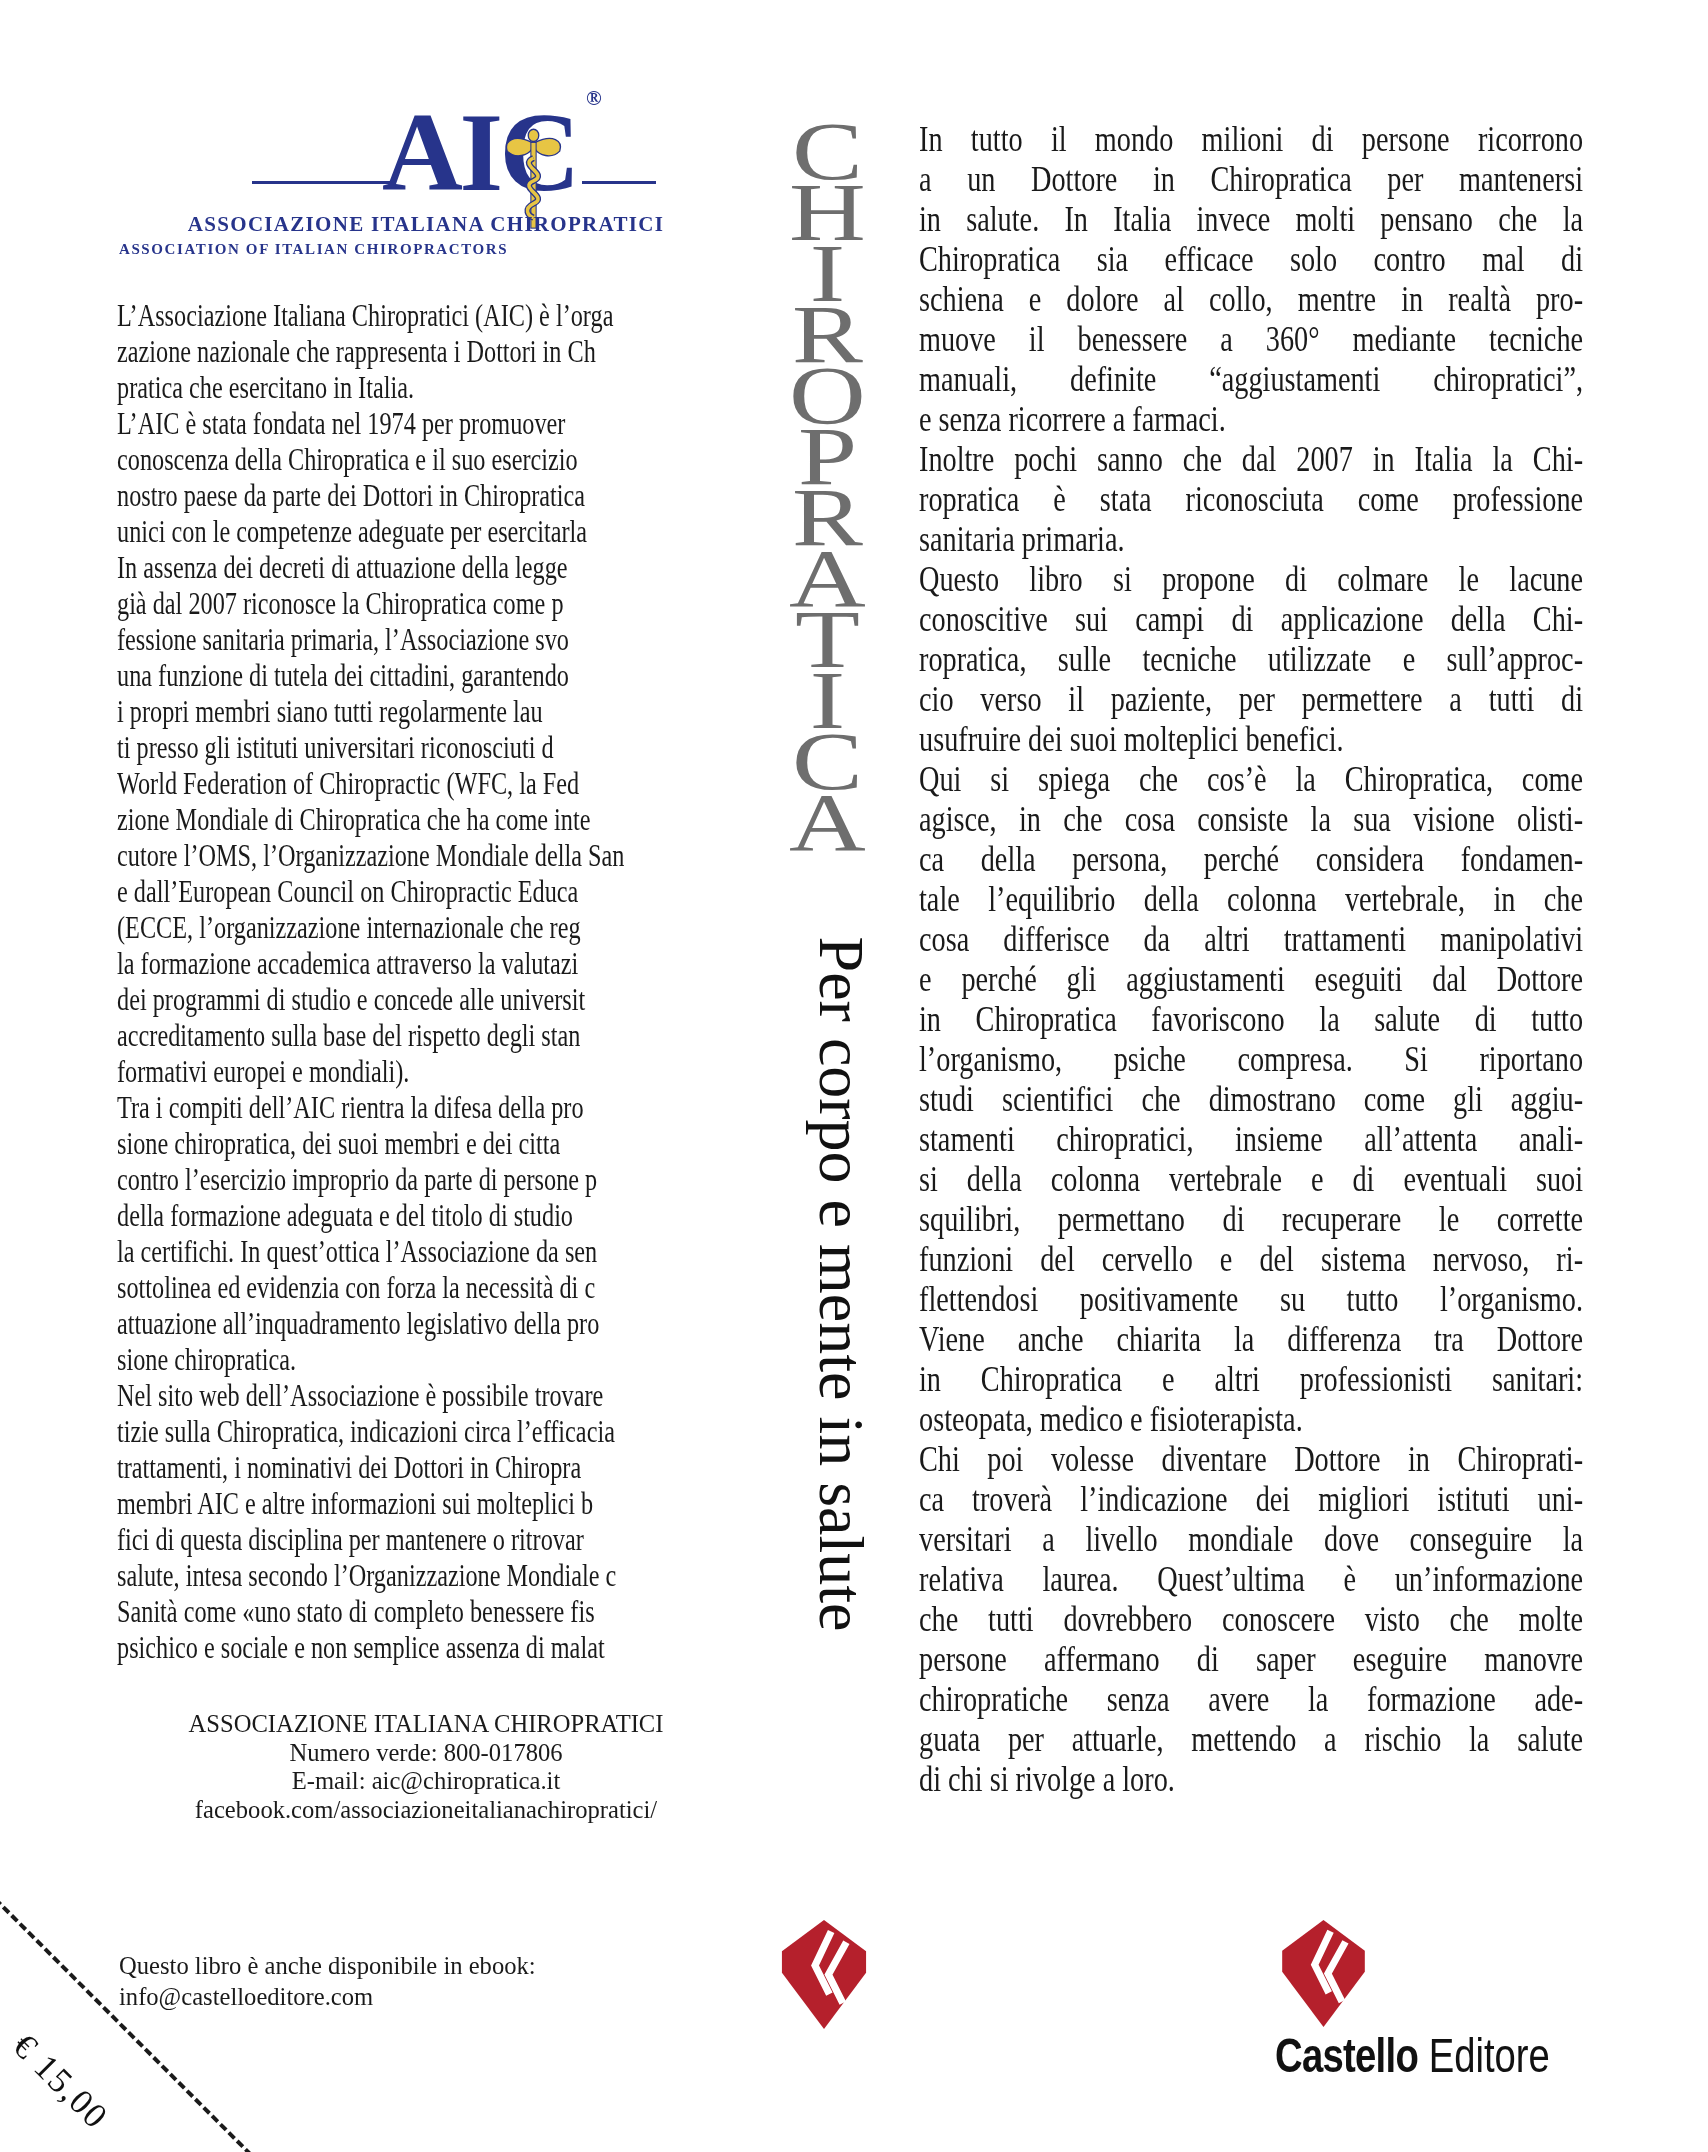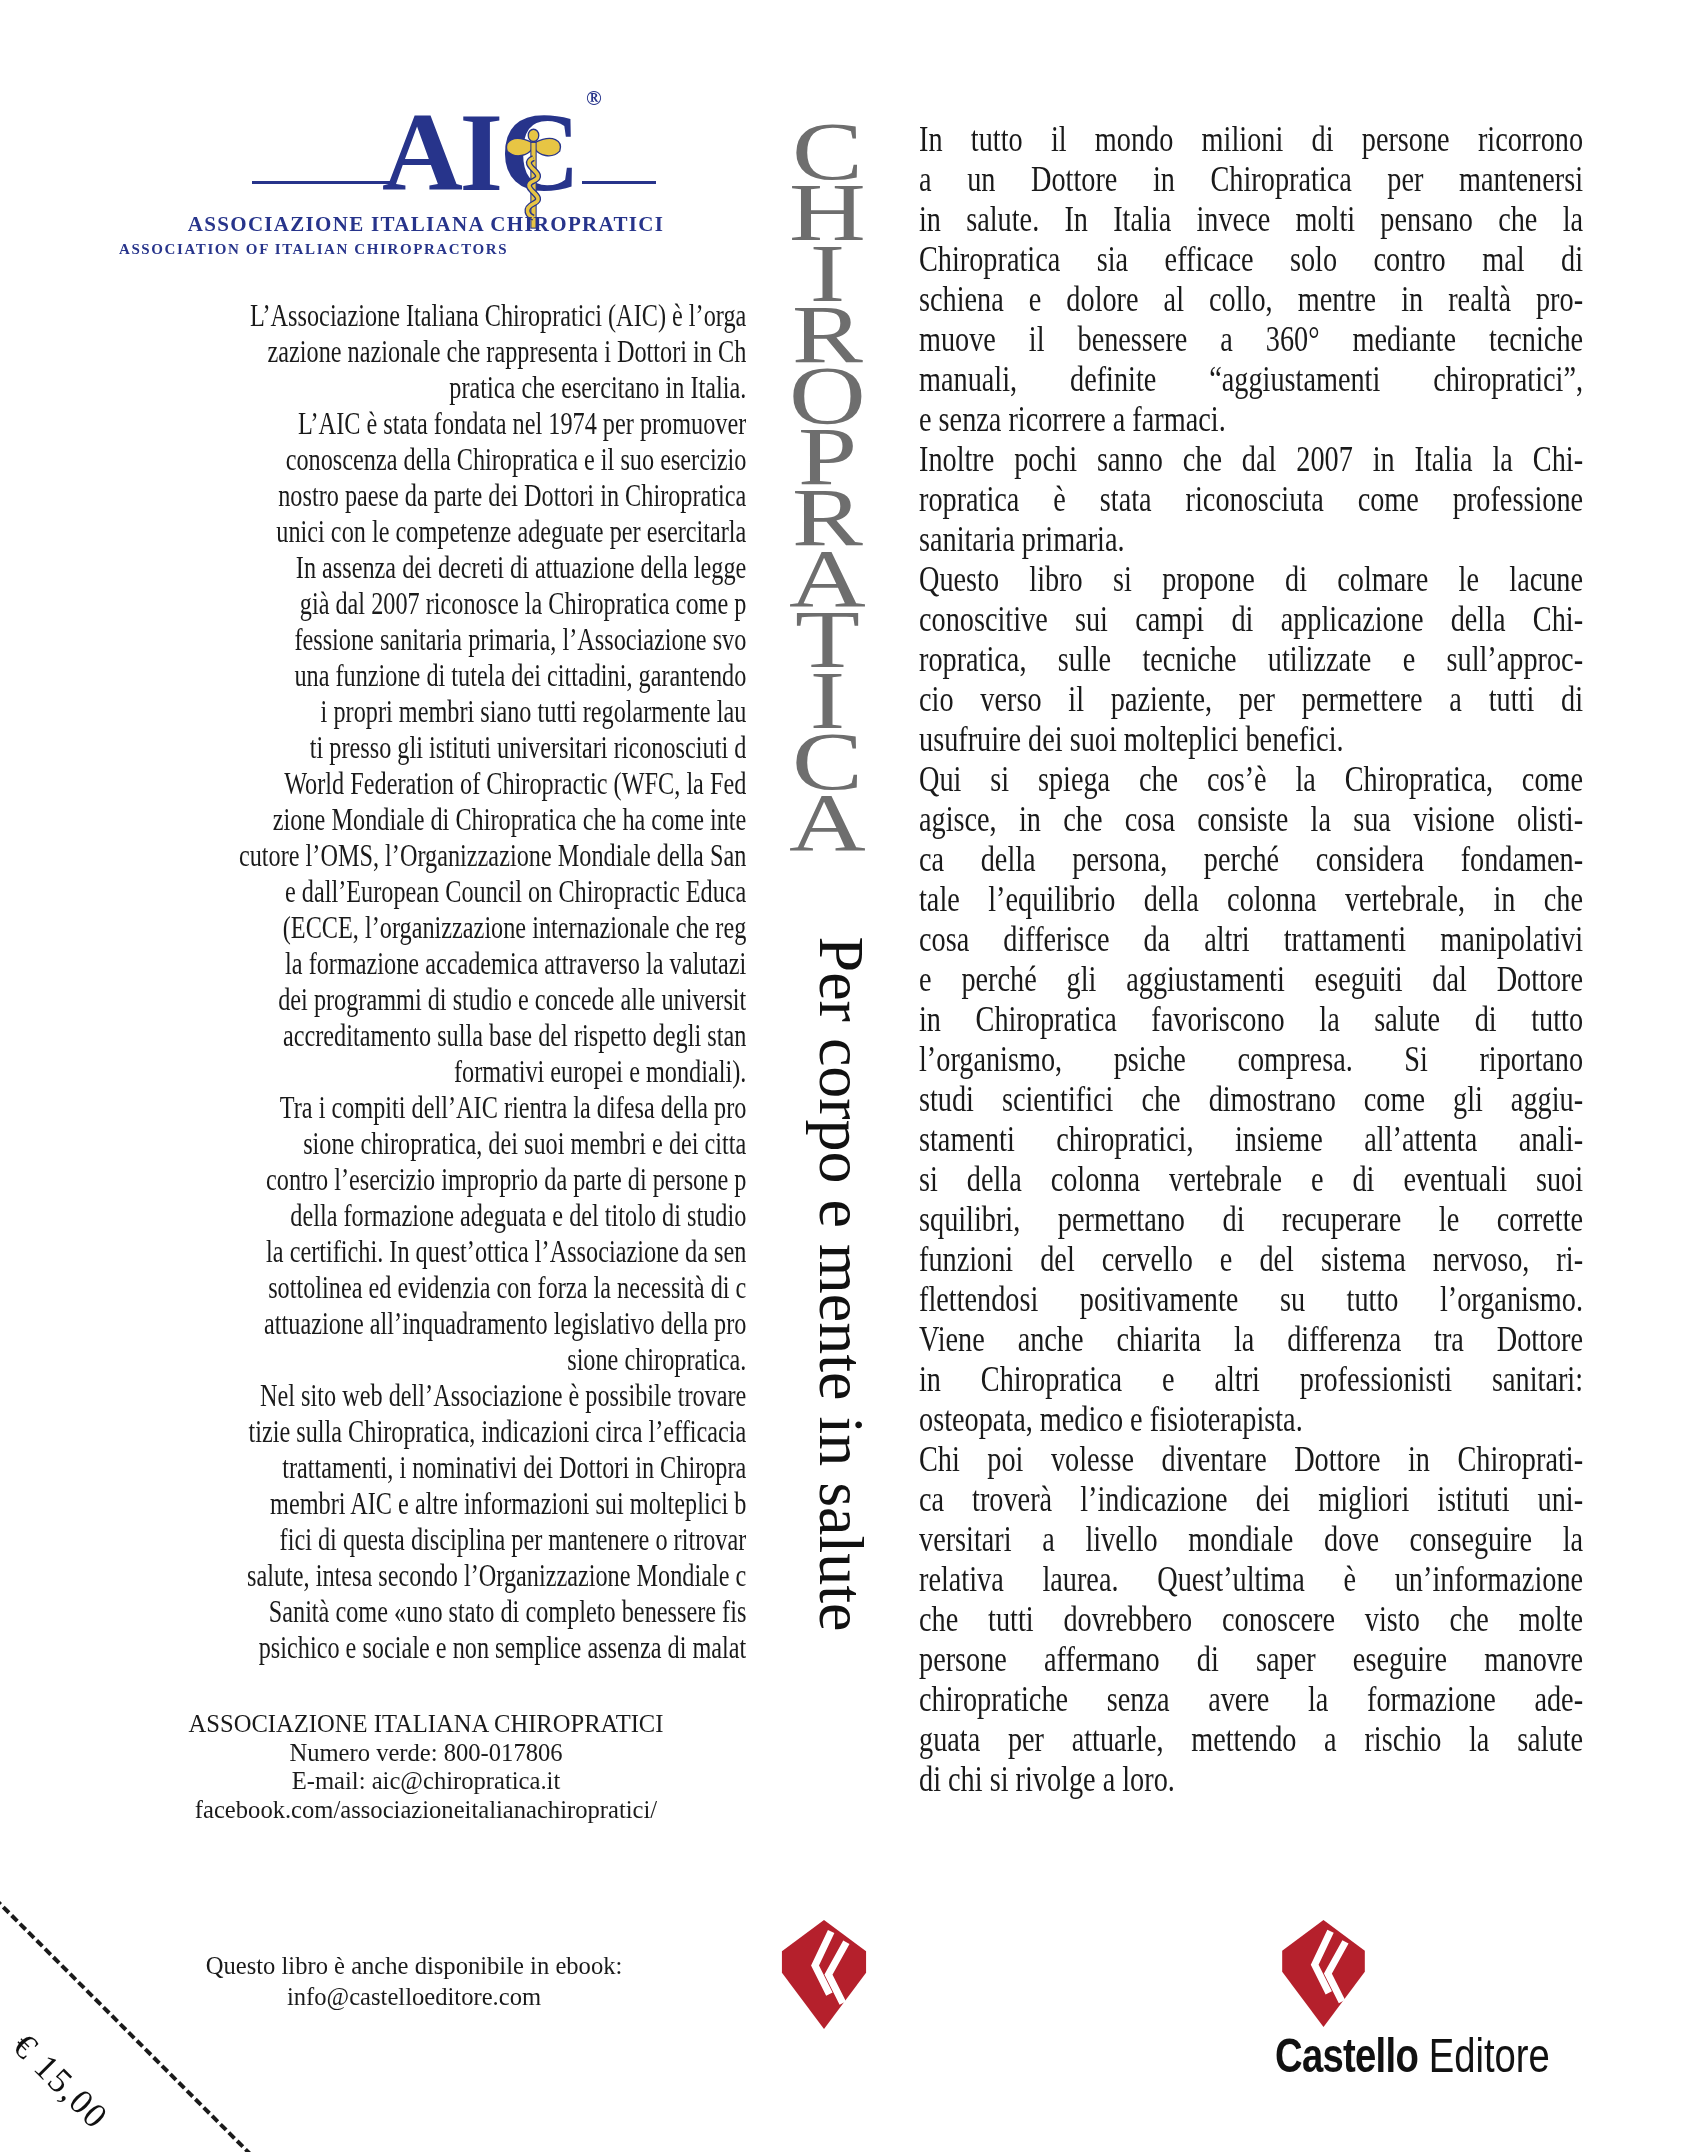--- a/index.html
+++ b/index.html
@@ -32,28 +32,28 @@
   .assoc-it{
     position:absolute;left:0;top:133px;width:614px;text-align:center;
     font-size:21px;font-weight:bold;color:var(--navy);letter-spacing:1.3px;
   }
   .assoc-en{
     position:absolute;left:0;top:162px;width:614px;
     font-size:15px;font-weight:bold;color:var(--navy);letter-spacing:1.6px;
   }
 
   
-  .leftcol{position:absolute;left:132px;top:297px;width:614px;height:1391px;overflow:hidden;text-align:right;}
+  .leftcol{position:absolute;left:117px;top:297px;width:614px;height:1391px;overflow:hidden;}
   .leftcol .scale{width:132%;transform:scaleX(0.758);transform-origin:0 0;}
   .lline{font-size:32px;line-height:36px;white-space:nowrap;}
 
   
   .contact{position:absolute;left:119px;top:1710px;width:614px;text-align:center;}
   .cline{font-size:24.6px;line-height:28.5px;}
-  .ebook{position:absolute;left:107px;top:1950px;width:614px;text-align:center;}
+  .ebook{position:absolute;left:119px;top:1950px;width:614px;}
   .eline{font-size:24.6px;line-height:31px;}
 
   
   .cutline{
     position:absolute;left:-12.3px;top:1889px;width:386px;height:0;
     border-top:4.4px dashed #1b1b1b;transform:rotate(45deg);transform-origin:0 0;
   }
   .price{
     position:absolute;left:33px;top:2026px;font-size:35px;color:#111;
     transform:rotate(45deg);transform-origin:0 0;letter-spacing:1.8px;

